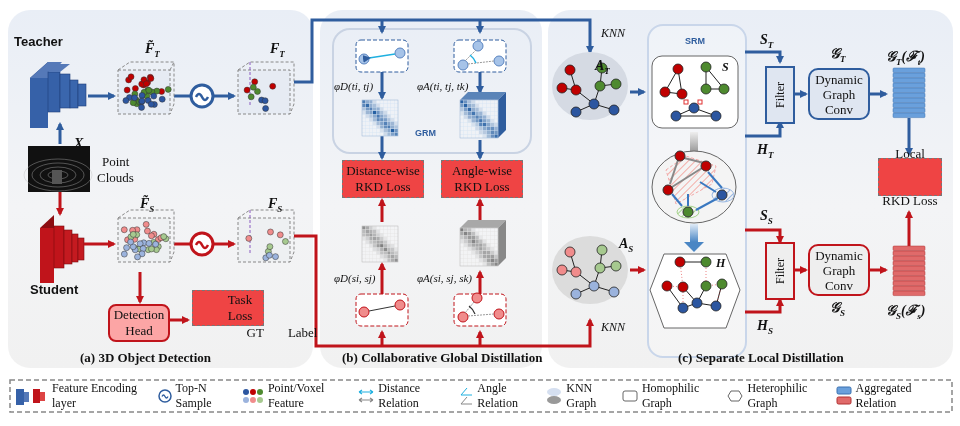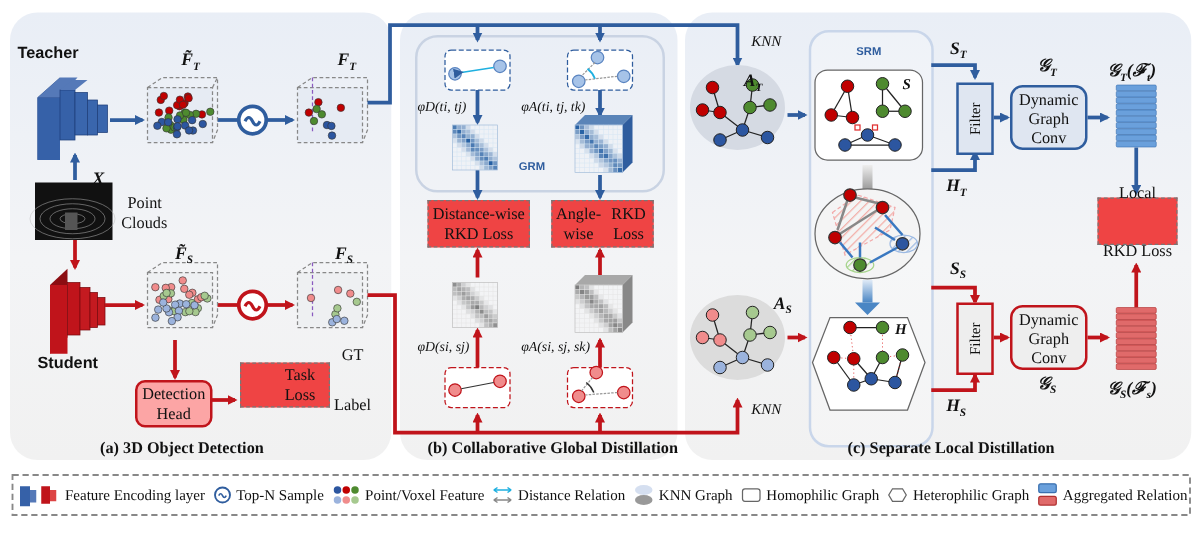--- a/index.html
+++ b/index.html
@@ -840,36 +840,36 @@
 <div class="txt math" style="left:268px;top:196px;">F<sub style="font-size:9px">S</sub></div>
 
 <div class="box" style="left:108px;top:304px;width:58px;height:34px;border:2.5px solid #c0141b;border-radius:8px;background:#fca5a5;flex-direction:column;">
   <span>Detection</span>
   <span>Head</span>
 </div>
 <div class="box dash" style="left:192px;top:290px;width:46px;height:34px;flex-direction:column;padding-left:24px;">
   <span>Task</span>
   <span>Loss</span>
 </div>
-<div class="box" style="left:262px;top:287px;width:40px;height:34px;flex-direction:column;gap:24px;">
+<div class="box" style="left:262px;top:316px;width:40px;height:34px;flex-direction:row;gap:24px;">
   <span>GT</span>
   <span>Label</span>
 </div>
 <div class="txt cap" style="left:80px;top:350px;">(a) 3D Object Detection</div>
 
 <div class="txt" style="left:415px;top:128px;font-family:'Liberation Sans',sans-serif;font-weight:bold;font-size:9px;color:#2f5d9e;">GRM</div>
 <div class="txt" style="left:334px;top:80px;font-size:11px;font-style:italic;">φD(ti, tj)</div>
 <div class="txt" style="left:417px;top:80px;font-size:11px;font-style:italic;">φA(ti, tj, tk)</div>
 <div class="txt" style="left:334px;top:272px;font-size:11px;font-style:italic;">φD(si, sj)</div>
 <div class="txt" style="left:417px;top:272px;font-size:11px;font-style:italic;">φA(si, sj, sk)</div>
 <div class="box dash" style="left:342px;top:160px;width:80px;height:36px;flex-direction:column;">
   <span>Distance-wise</span>
   <span>RKD Loss</span>
 </div>
-<div class="box dash" style="left:441px;top:160px;width:80px;height:36px;flex-direction:row;">
+<div class="box dash" style="left:441px;top:160px;width:80px;height:36px;flex-direction:column;">
   <span>Angle-wise</span>
   <span>RKD Loss</span>
 </div>
 <div class="txt cap" style="left:342px;top:350px;">(b) Collaborative Global Distillation</div>
 
 <div class="txt" style="left:601px;top:26px;font-size:12px;font-style:italic;">KNN</div>
 <div class="txt" style="left:601px;top:320px;font-size:12px;font-style:italic;">KNN</div>
 <div class="txt math" style="left:595px;top:58px;">A<sub style="font-size:9px">T</sub></div>
 <div class="txt math" style="left:619px;top:236px;">A<sub style="font-size:9px">S</sub></div>
 <div class="txt" style="left:685px;top:36px;font-family:'Liberation Sans',sans-serif;font-weight:bold;font-size:9px;color:#2f5d9e;">SRM</div>
@@ -935,20 +935,27 @@
     <span>Point/Voxel Feature</span>
   </div>
   <div class="legend-item">
     <svg width="16" height="16" style="position:relative">
       <path d="M1,4 L15,4 M1,4 l3,-2 M1,4 l3,2 M15,4 l-3,-2 M15,4 l-3,2" stroke="#1fb0e0" stroke-width="1.2" fill="none"></path>
       <path d="M1,12 L15,12 M1,12 l3,-2 M1,12 l3,2 M15,12 l-3,-2 M15,12 l-3,2" stroke="#888" stroke-width="1.2" fill="none"></path>
     </svg>
     <span>Distance Relation</span>
   </div>
   <div class="legend-item">
+    <svg width="14" height="18" style="position:relative">
+      <path d="M2,8 L8,1 M2,8 L13,8" stroke="#1fb0e0" stroke-width="1" fill="none"></path>
+      <path d="M2,17 L8,10 M2,17 L13,17" stroke="#888" stroke-width="1" fill="none"></path>
+    </svg>
+    <span>Angle Relation</span>
+  </div>
+  <div class="legend-item">
     <svg width="16" height="18" style="position:relative">
       <ellipse cx="8" cy="5" rx="7" ry="4" fill="#d5dff0"></ellipse>
         <ellipse cx="8" cy="13" rx="7" ry="4" fill="#999"></ellipse>
     </svg>
     <span>KNN Graph</span>
   </div>
   <div class="legend-item">
     <svg width="16" height="12" style="position:relative">
       <rect x="1" y="1" width="14" height="10" rx="2" fill="#fff" stroke="#666"></rect>
     </svg>

